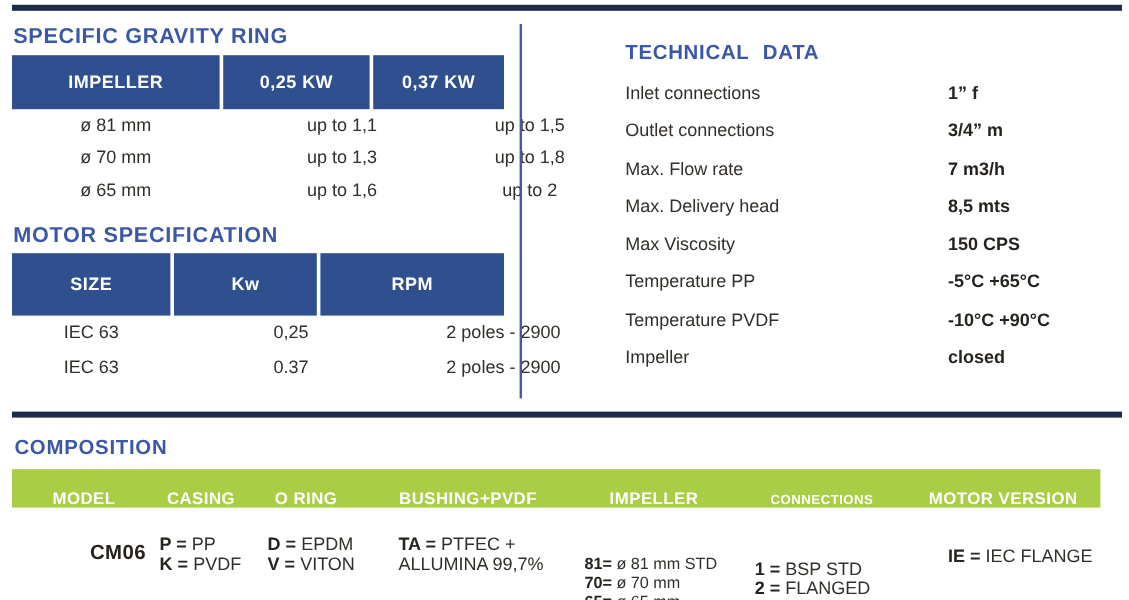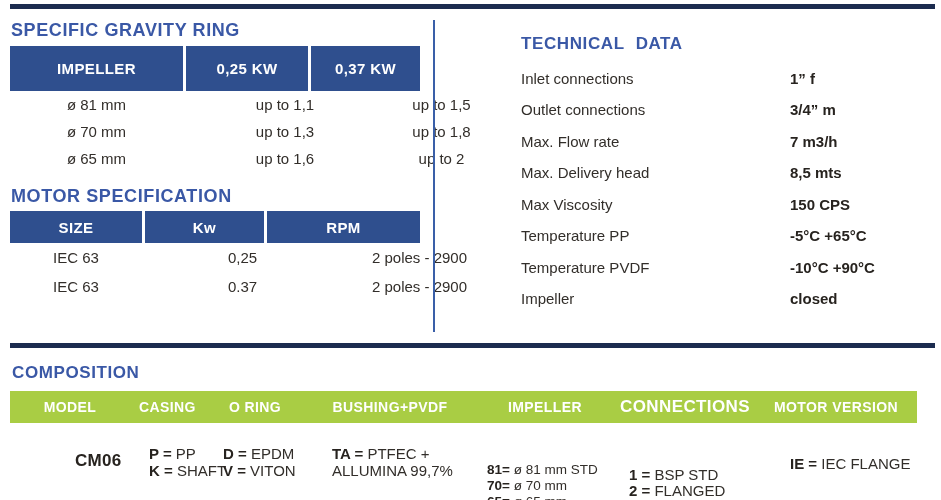--- a/index.html
+++ b/index.html
@@ -25,46 +25,46 @@
   .grav  { top:46px; }
   .motor { top:211px; }
   .hrow, .brow { display:grid; gap:3px; }
   .grav .hrow, .grav .brow  { grid-template-columns:173px 122px 109px; }
   .motor .hrow, .motor .brow { grid-template-columns:132px 119px 153px; }
   .hcell {
     background:#2f4f8e; color:#ffffff; font-weight:bold; font-size:15px;
     display:flex; align-items:center; justify-content:center; letter-spacing:.4px;
   }
   .grav .hcell { height:45px; }
-  .motor .hcell { height:32px; }
+  .motor .hcell { height:52px; }
   .brow { height:27px; align-items:center; text-align:center; font-size:15px;gap:41px; }
   .motor .brow { height:29px;text-align:center; }
   .grav .brow:first-of-type, .motor .brow:first-of-type { margin-top:8px; }
 
   .tech { position:absolute; left:521px; top:62px; width:400px; }
   .trow { position:relative; height:31.5px; }
   .trow .lbl { position:absolute; left:0; top:50%; transform:translateY(-50%); font-size:15px; }
   .trow .val { position:absolute; left:269px; top:50%; transform:translateY(-50%); font-size:15px; font-weight:bold; color:#27231f; }
 
   .vdivider { position:absolute; left:433px; top:20px; width:2px; height:312px; background:#3a5fa8; }
 
   .comp-bar {
     position:absolute; left:10px; top:391px; width:907px; height:32px;
-    background:#a9cd44; display:flex; align-items:center;
+    background:#a9cd44; display:flex; align-items:flex-end;
     color:#ffffff; font-weight:bold; font-size:14px; letter-spacing:.4px;
   }
   .comp-bar .ccell { text-align:center; }
   .cc1 { width:120px; } .cc2 { width:75px; } .cc3 { width:100px; }
-  .cc4 { width:170px; } .cc5 { width:140px; } .cc6 { width:140px; font-size:17px; }
+  .cc4 { width:170px; } .cc5 { width:140px; } .cc6 { width:140px; font-size:11px; }
   .cc7 { width:162px; }
 
   .entry { position:absolute; font-size:15px; line-height:17px; white-space:nowrap; }
   .entry .code { font-weight:bold; color:#27231f; }
   .e-model   { left:75px;  top:452px; font-size:17px; font-weight:bold; color:#27231f; letter-spacing:.3px; }
-  .e-casing  { left:133px; top:445px;margin-left:16px; }
+  .e-casing  { left:133px; top:445px; }
   .e-oring   { left:223px; top:445px; }
   .e-bushing { left:332px; top:445px; }
   .e-impeller{ left:487px; top:462px; font-size:13.5px; line-height:16px; }
   .e-conn    { left:629px; top:447px; line-height:16px;margin-top:20px; }
   .e-motorv  { left:790px; top:455px; }
 </style>
 </head>
 <body>
 
 <div>
@@ -166,21 +166,21 @@
     <div class="ccell cc4">BUSHING+PVDF</div>
     <div class="ccell cc5">IMPELLER</div>
     <div class="ccell cc6">CONNECTIONS</div>
     <div class="ccell cc7">MOTOR VERSION</div>
   </div>
 
   <div class="entry e-model">CM06</div>
 
   <div class="entry e-casing">
     <div><span class="code">P =</span> <span>PP</span></div>
-    <div><span class="code">K =</span> <span>SHAFT</span></div>
+    <div><span class="code">K =</span> <span>PVDF</span></div>
   </div>
 
   <div class="entry e-oring">
     <div><span class="code">D =</span> <span>EPDM</span></div>
     <div><span class="code">V =</span> <span>VITON</span></div>
   </div>
 
   <div class="entry e-bushing">
     <div><span class="code">TA =</span> <span>PTFEC +</span></div>
     <div>ALLUMINA 99,7%</div>

